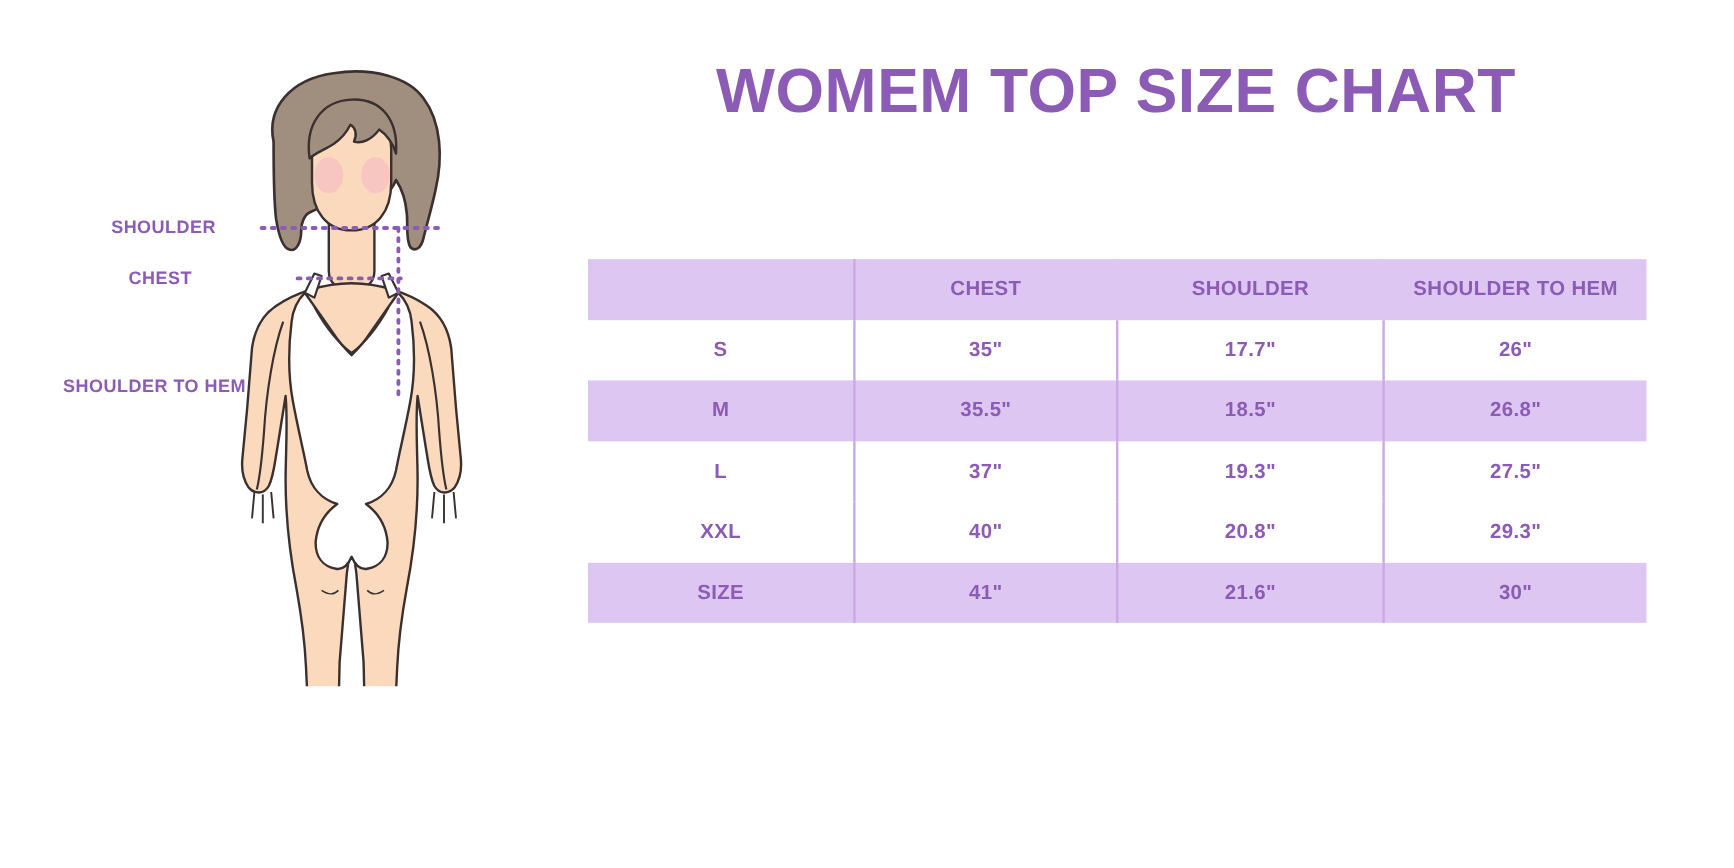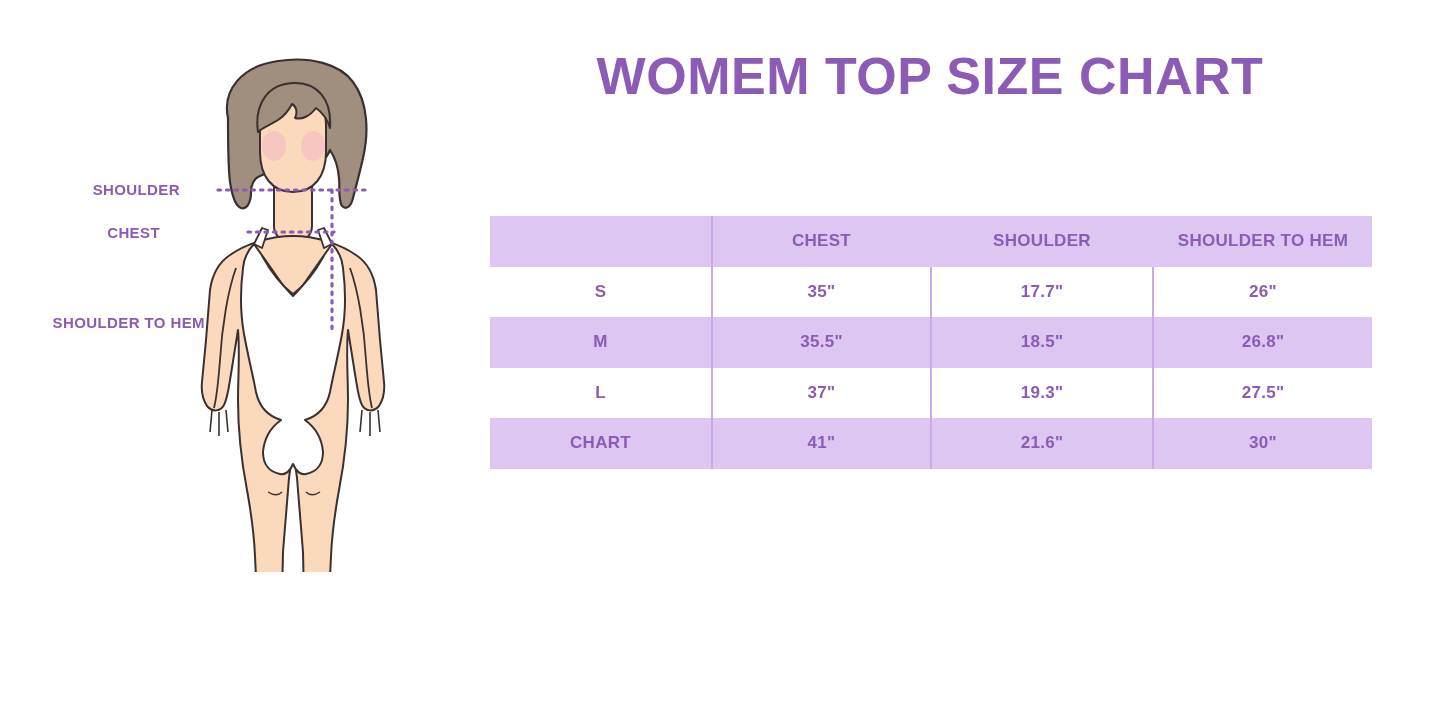--- a/index.html
+++ b/index.html
@@ -258,22 +258,28 @@
         <td>35.5"</td>
         <td>18.5"</td>
         <td>26.8"</td>
       </tr>
       <tr class="row-plain">
         <td>L</td>
         <td>37"</td>
         <td>19.3"</td>
         <td>27.5"</td>
       </tr>
+      <tr class="row-plain">
+        <td>XXL</td>
+        <td>40"</td>
+        <td>20.8"</td>
+        <td>29.3"</td>
+      </tr>
       <tr class="row-tint">
-        <td>CHART</td>
+        <td>SIZE</td>
         <td>41"</td>
         <td>21.6"</td>
         <td>30"</td>
       </tr>
     </tbody>
   </table>
 
 </div>
 
 </body></html>

